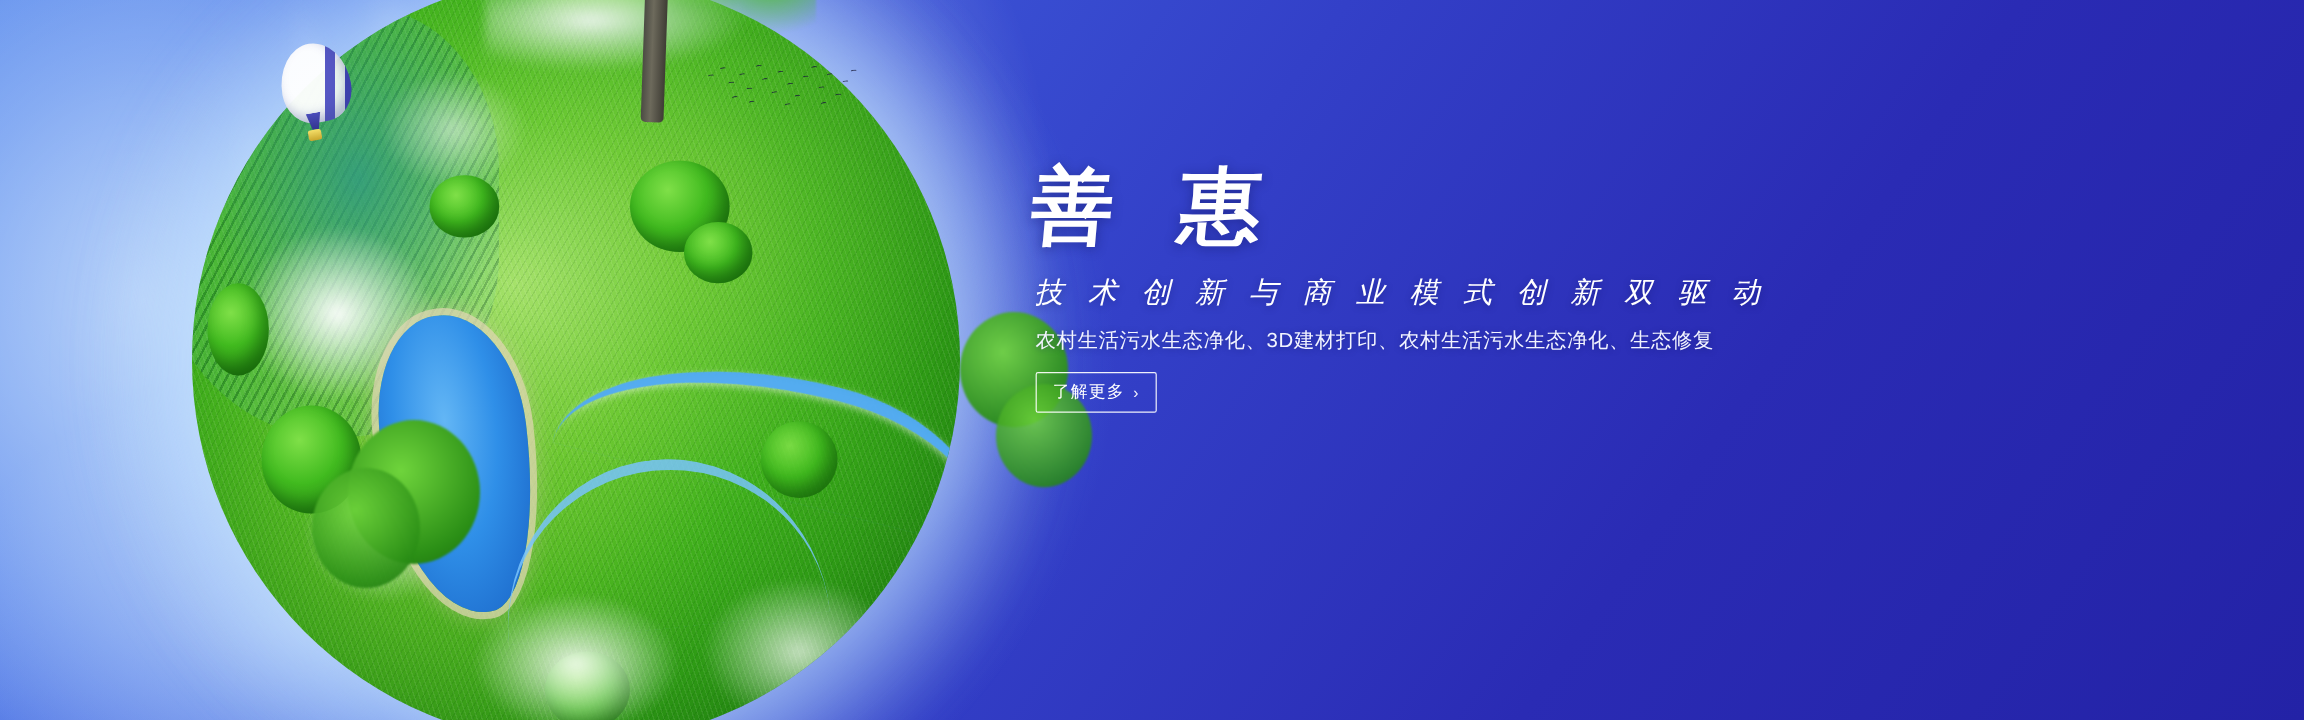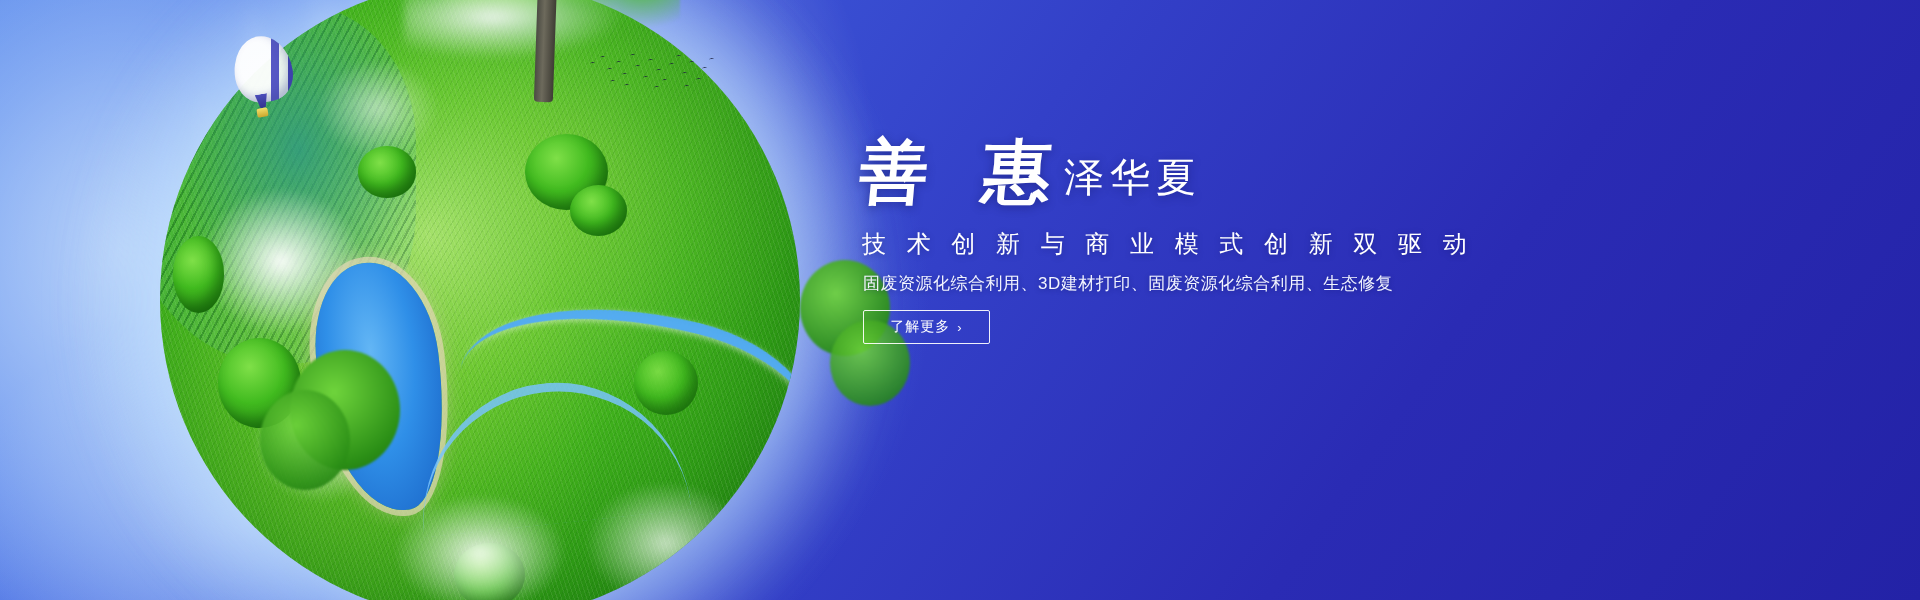--- a/index.html
+++ b/index.html
@@ -207,31 +207,32 @@
     letter-spacing:6px;
     margin-left:12px; margin-bottom:8px;
   }
   .hl-gap { display:inline-block; width:54px; }
 
   .subtitle {
     position:absolute; left:2px; top:228px;
     font-size:24px; letter-spacing:7px; color:#ffffff;
     text-shadow:0 1px 6px rgba(15,20,90,0.4);
     white-space:nowrap;
+    font-style:italic;
   }
   .desc {
     position:absolute; left:3px; top:272px;
     font-size:17px; letter-spacing:0.5px; color:#f2f4ff;
     text-shadow:0 1px 5px rgba(15,20,90,0.4);
     white-space:nowrap;
   }
 
   .cta {
     position:absolute; left:3px; top:310px;
-    width:127px; height:34px;
+    width:101px; height:34px;
     border:1px solid rgba(255,255,255,0.92);
     border-radius:2px;
     background:transparent;
     color:#ffffff;
     font-size:14px; letter-spacing:1px;
     display:flex; align-items:center; justify-content:center; gap:7px;
     cursor:pointer;
   }
   .cta .chev { font-size:13px; line-height:1; opacity:.95; }
 </style>
@@ -312,25 +313,24 @@
     <span style="left:96px;top:33px"></span>
       <span style="left:22px;top:28px"></span>
   </div>
 
   <div class="copy">
 
     <div class="headline">
       <span class="hl-big">善</span>
       <span class="hl-gap"></span>
       <span class="hl-big">惠</span>
-      <span class="hl-small">泽华夏</span>
     </div>
 
     <div class="subtitle">技 术 创 新 与 商 业 模 式 创 新 双 驱 动</div>
-    <div class="desc">固废资源化综合利用、3D建材打印、固废资源化综合利用、生态修复</div>
+    <div class="desc">农村生活污水生态净化、3D建材打印、农村生活污水生态净化、生态修复</div>
 
     <div class="cta">
       <span>了解更多</span>
       <span class="chev">›</span>
     </div>
 
   </div>
 </div>
 
 </body></html>

